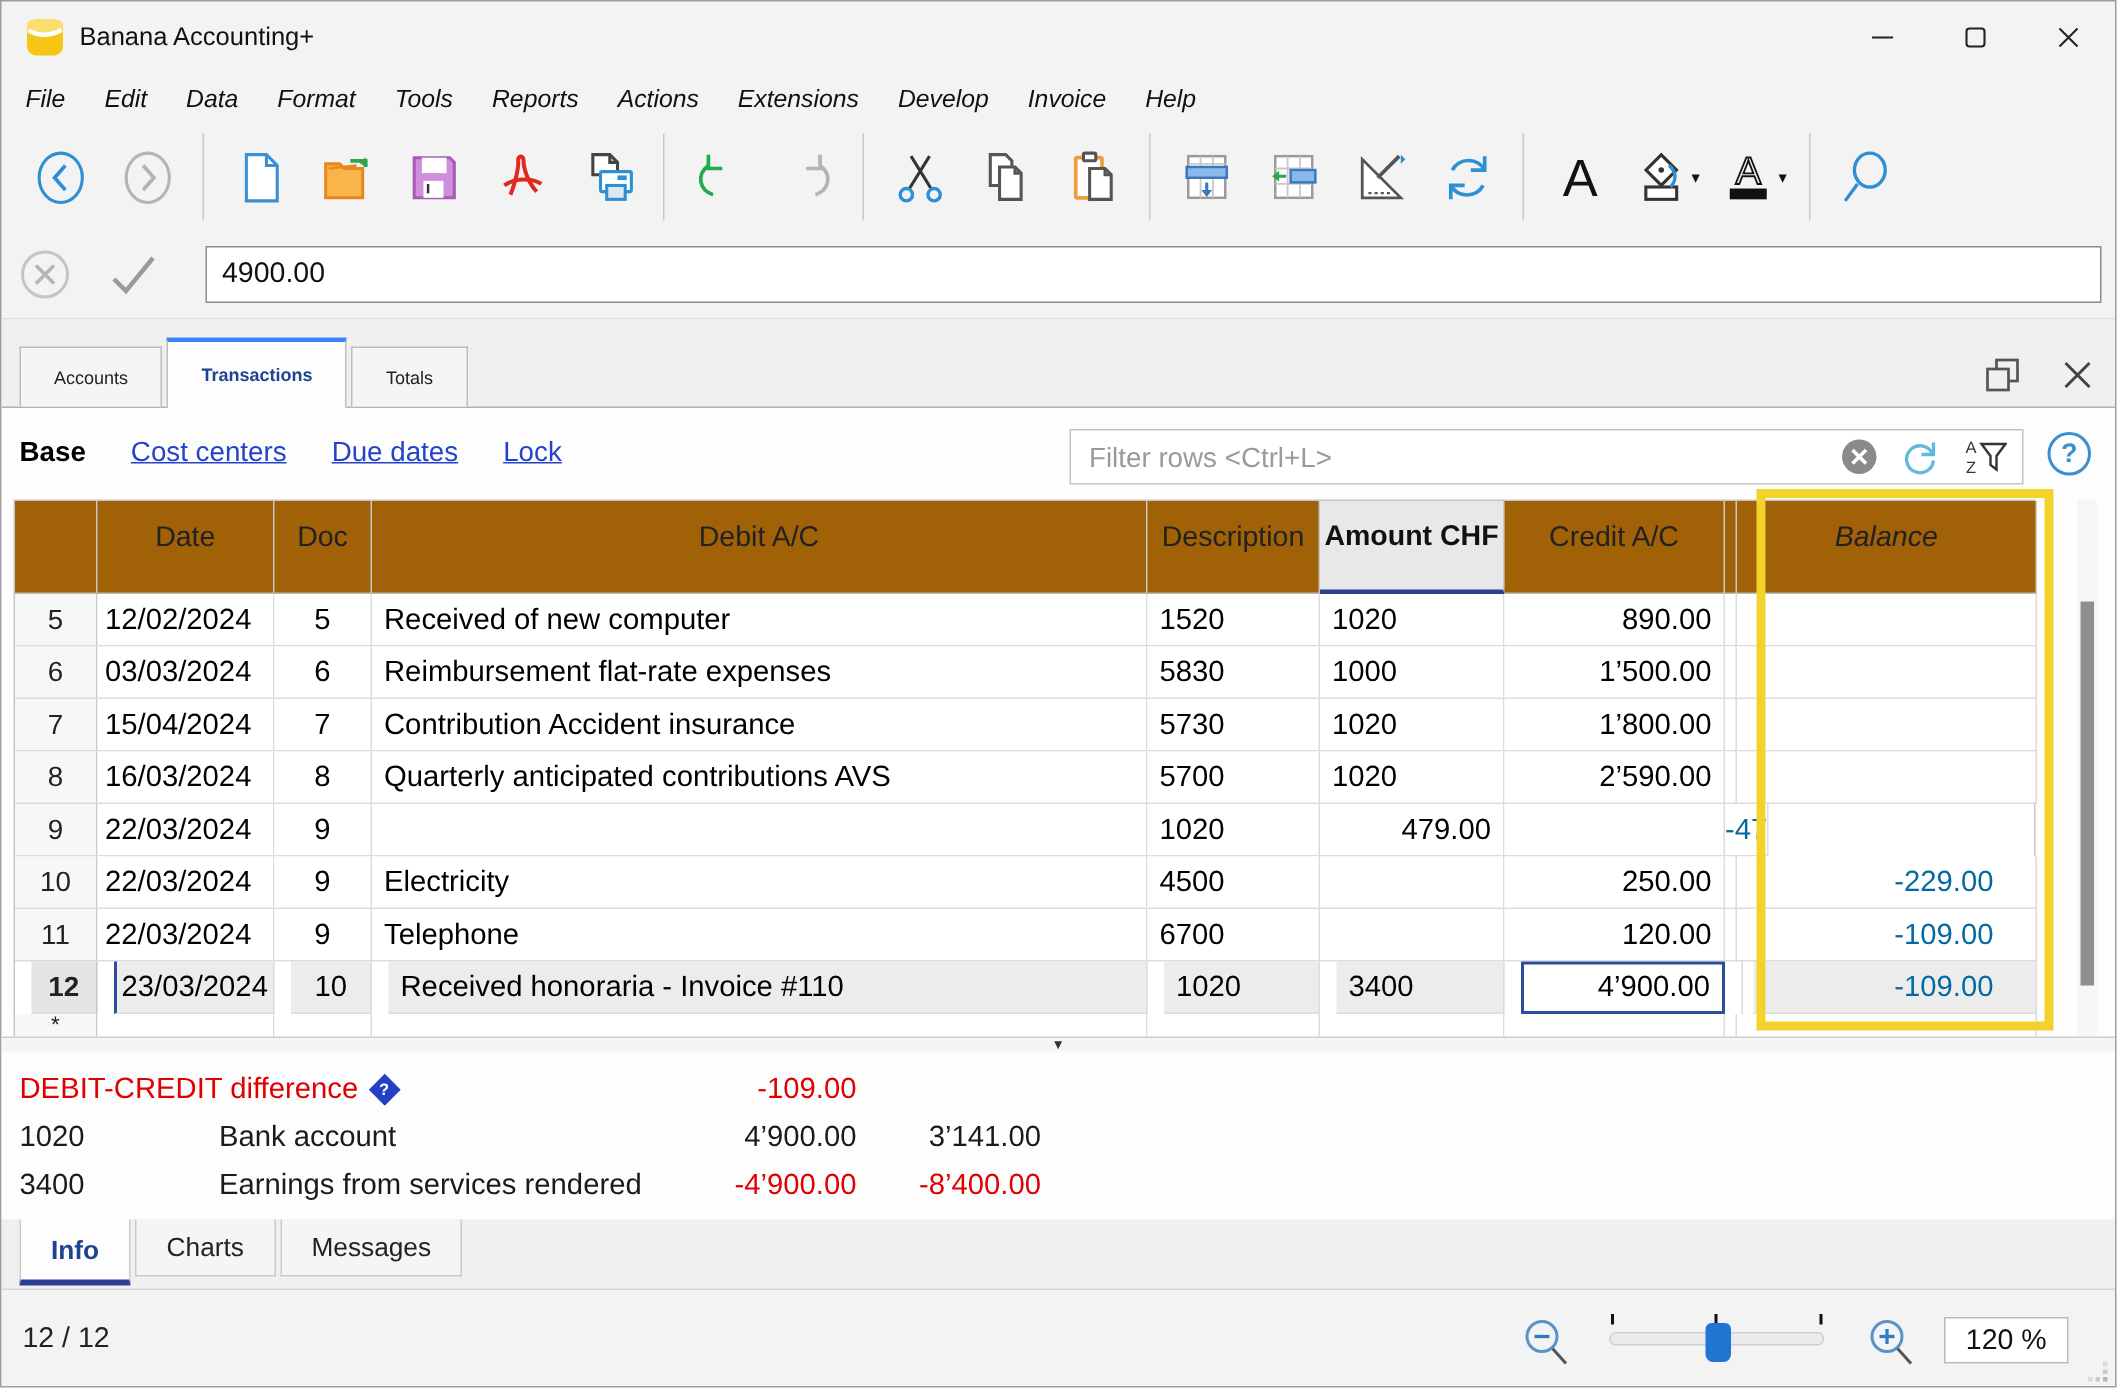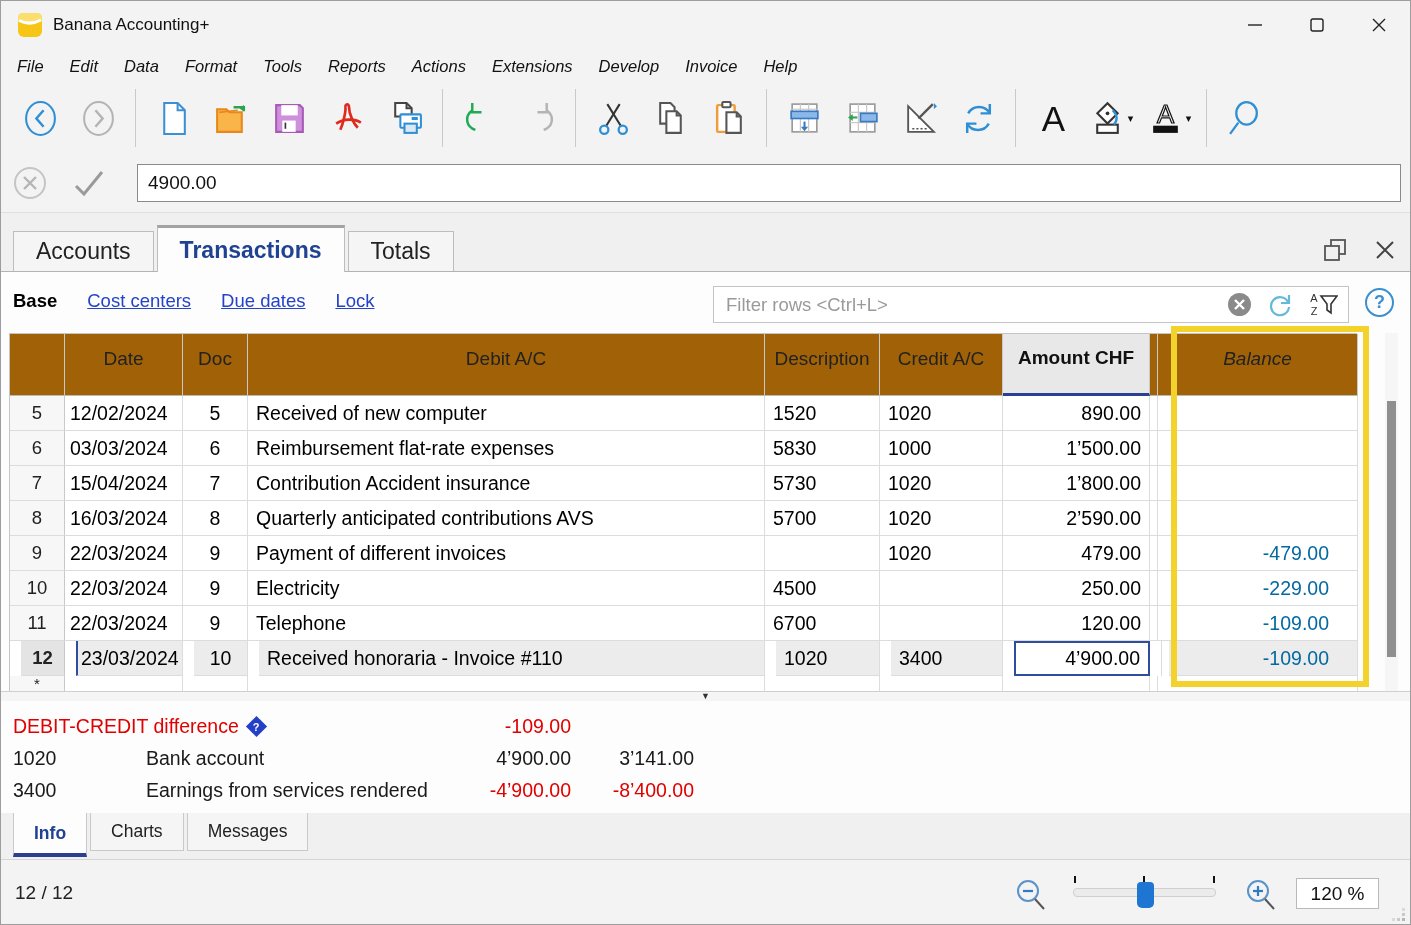--- a/index.html
+++ b/index.html
@@ -27,25 +27,25 @@
   .formulabar{ position:absolute; top:152px; left:0; right:0; height:60px; display:flex; align-items:center; border-bottom:1px solid #e0e0e0; }
   .fb-icon{ width:58px; display:flex; justify-content:center; }
   .formula-input{
     flex:1; margin:0 9px 0 20px; height:38px; border:1px solid #8a8a8a; background:#fff;
     font-family:inherit; font-size:19px; padding:0 10px; color:#111; outline:none;
   }
   
   .tabstrip{ position:absolute; top:212px; left:0; right:0; height:59px; background:#f0f0f0; border-bottom:1px solid #b3b3b3; }
   .tabs{ position:absolute; left:12px; bottom:0; display:flex; align-items:flex-end; }
   .tab{
-    height:40px; padding:0 22px; display:flex; align-items:center; font-size:23px;
+    height:40px; padding:0 22px; display:flex; align-items:center; font-size:12px;
     background:#f5f5f5; border:1px solid #bdbdbd; border-bottom:none; margin-right:3px; color:#222;
   }
   .tab.active{
-    height:47px; background:#fdfdfd; border-top:3px solid #a3a3a3; font-weight:bold;
+    height:47px; background:#fdfdfd; border-top:3px solid #3b82f6; font-weight:bold;
     color:#1f4292; margin-bottom:-1px; z-index:3; position:relative;
   }
   .tabstrip-icons{ position:absolute; right:14px; bottom:8px; display:flex; gap:26px; align-items:center; }
   
   .content-bg{ position:absolute; top:271px; left:0; right:0; height:541px; background:#fdfdfd; }
   
   .subnav{ position:absolute; top:271px; left:0; right:0; height:61px; }
   .subnav-links{ position:absolute; left:12px; top:18px; display:flex; gap:30px; align-items:baseline; font-size:18.5px; }
   .subnav-base{ font-weight:bold; color:#000; }
   .subnav-link{ color:#2443c9; text-decoration:underline; }
@@ -402,22 +402,22 @@
       </div>
   </div>
 
   <div class="table-wrap">
     <div class="trow">
       <div class="hcell"></div>
       <div class="hcell">Date</div>
       <div class="hcell">Doc</div>
       <div class="hcell">Debit A/C</div>
       <div class="hcell">Description</div>
+      <div class="hcell amount-h">Amount CHF</div>
       <div class="hcell">Credit A/C</div>
-      <div class="hcell amount-h">Amount CHF</div>
       <div class="hcell"></div>
       <div class="hcell balance-h">Balance</div>
     </div>
     <div>
     <div class="trow t-row">
       <div class="tc num">5</div>
       <div class="tc date">12/02/2024</div>
       <div class="tc doc">5</div>
       <div class="tc description">Received of new computer</div>
       <div class="tc debit">1520</div>
@@ -460,21 +460,20 @@
       <div class="tc credit">1020</div>
       <div class="tc amount">2’590.00</div>
       <div class="tc gap"></div>
       <div class="tc balance"></div>
     </div>
 
     <div class="trow t-row">
       <div class="tc num">9</div>
       <div class="tc date">22/03/2024</div>
       <div class="tc doc">9</div>
-      <div class="tc description">Payment of different invoices</div>
       <div class="tc debit"></div>
       <div class="tc credit">1020</div>
       <div class="tc amount">479.00</div>
       <div class="tc gap"></div>
       <div class="tc balance">-479.00</div>
     </div>
 
     <div class="trow t-row">
       <div class="tc num">10</div>
       <div class="tc date">22/03/2024</div>

